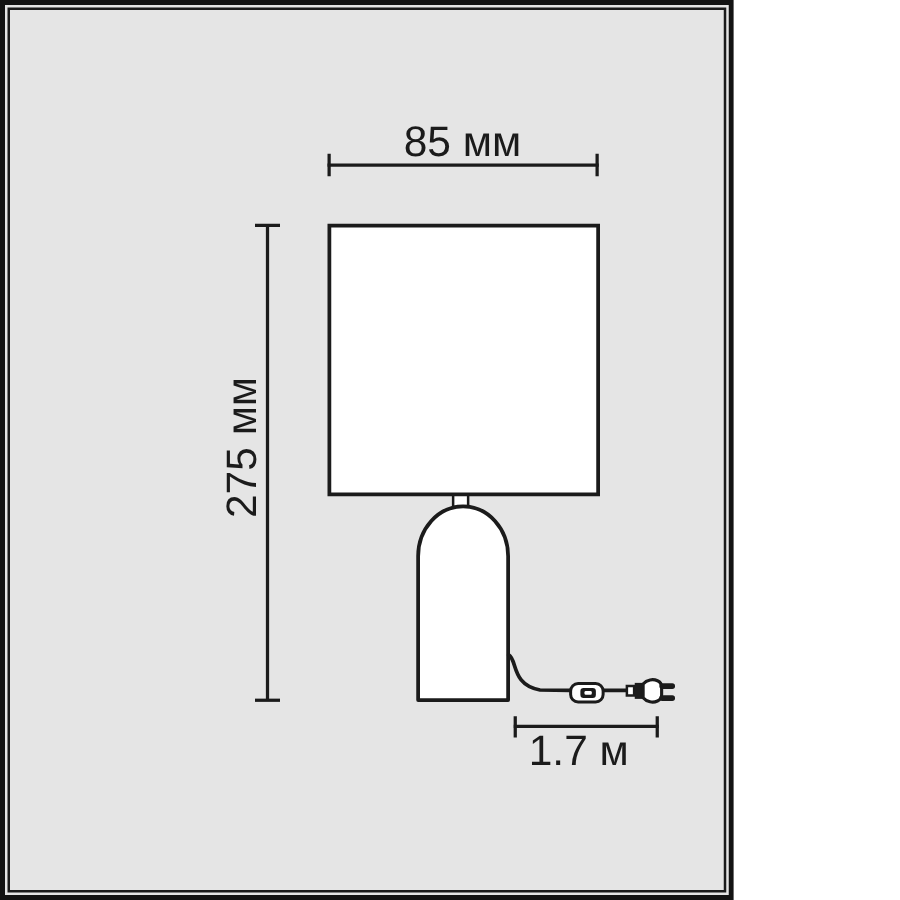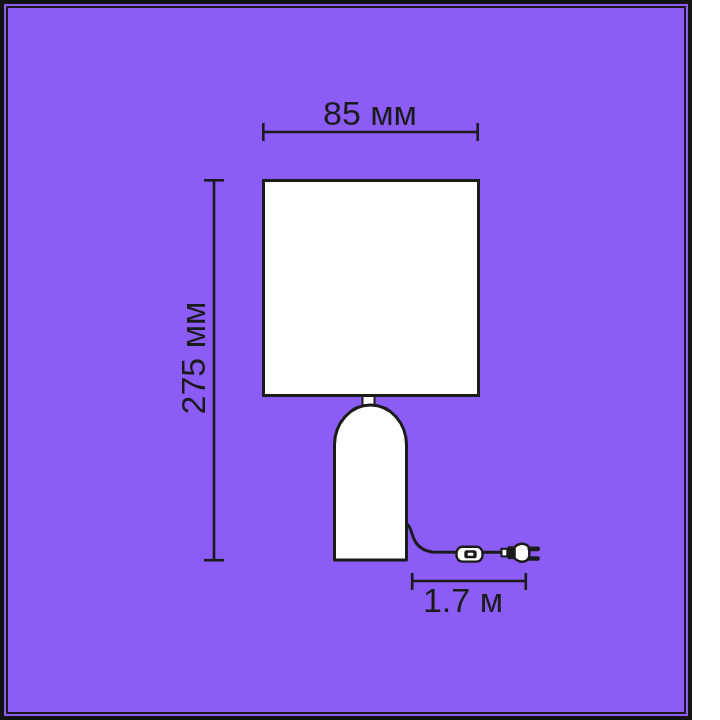--- a/index.html
+++ b/index.html
@@ -5,23 +5,23 @@
   html, body {
     margin: 0;
     padding: 0;
     width: 720px;
     height: 720px;
     background: #ffffff;
     font-family: "Liberation Sans", "DejaVu Sans", sans-serif;
   }
   .canvas {
     position: relative;
-    width: 692px;
+    width: 587px;
     height: 720px;
-    background: #8b5cf6;
+    background: #e5e5e5;
     overflow: hidden;
   }
   
   .frame-outer {
     position: absolute;
     inset: 0;
     border: 4px solid #131313;
     box-sizing: border-box;
     pointer-events: none;
     z-index: 5;

